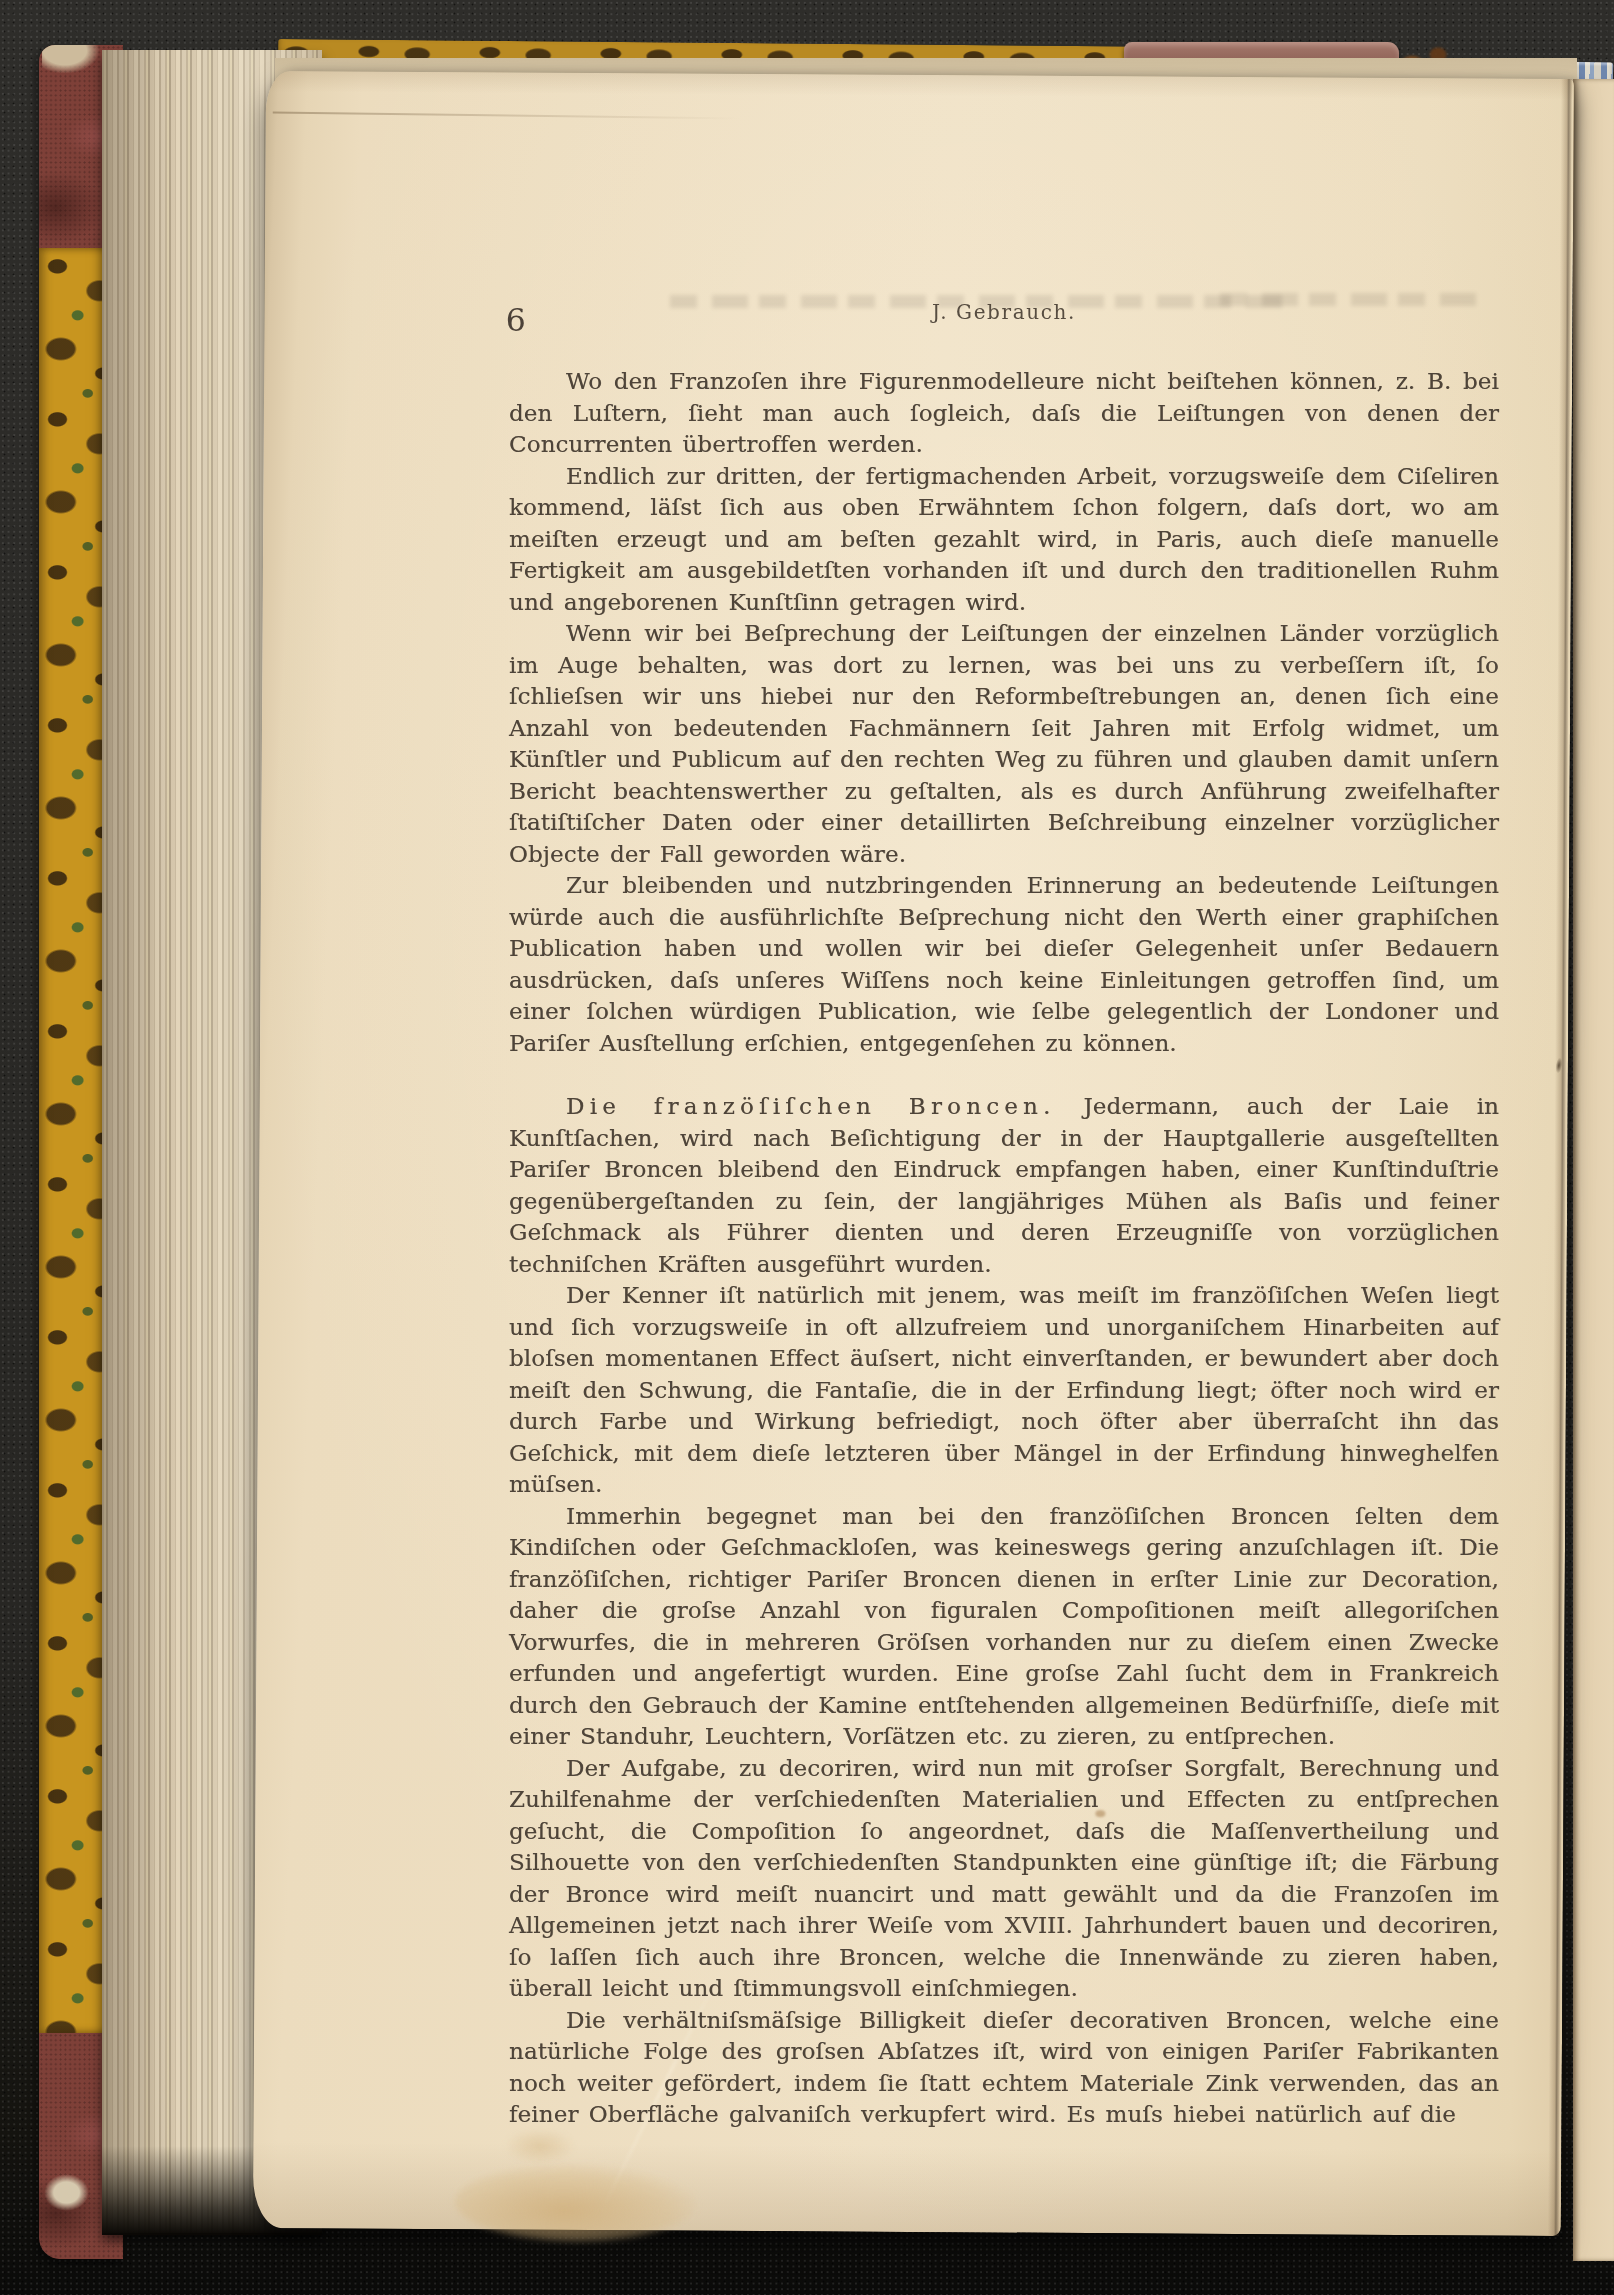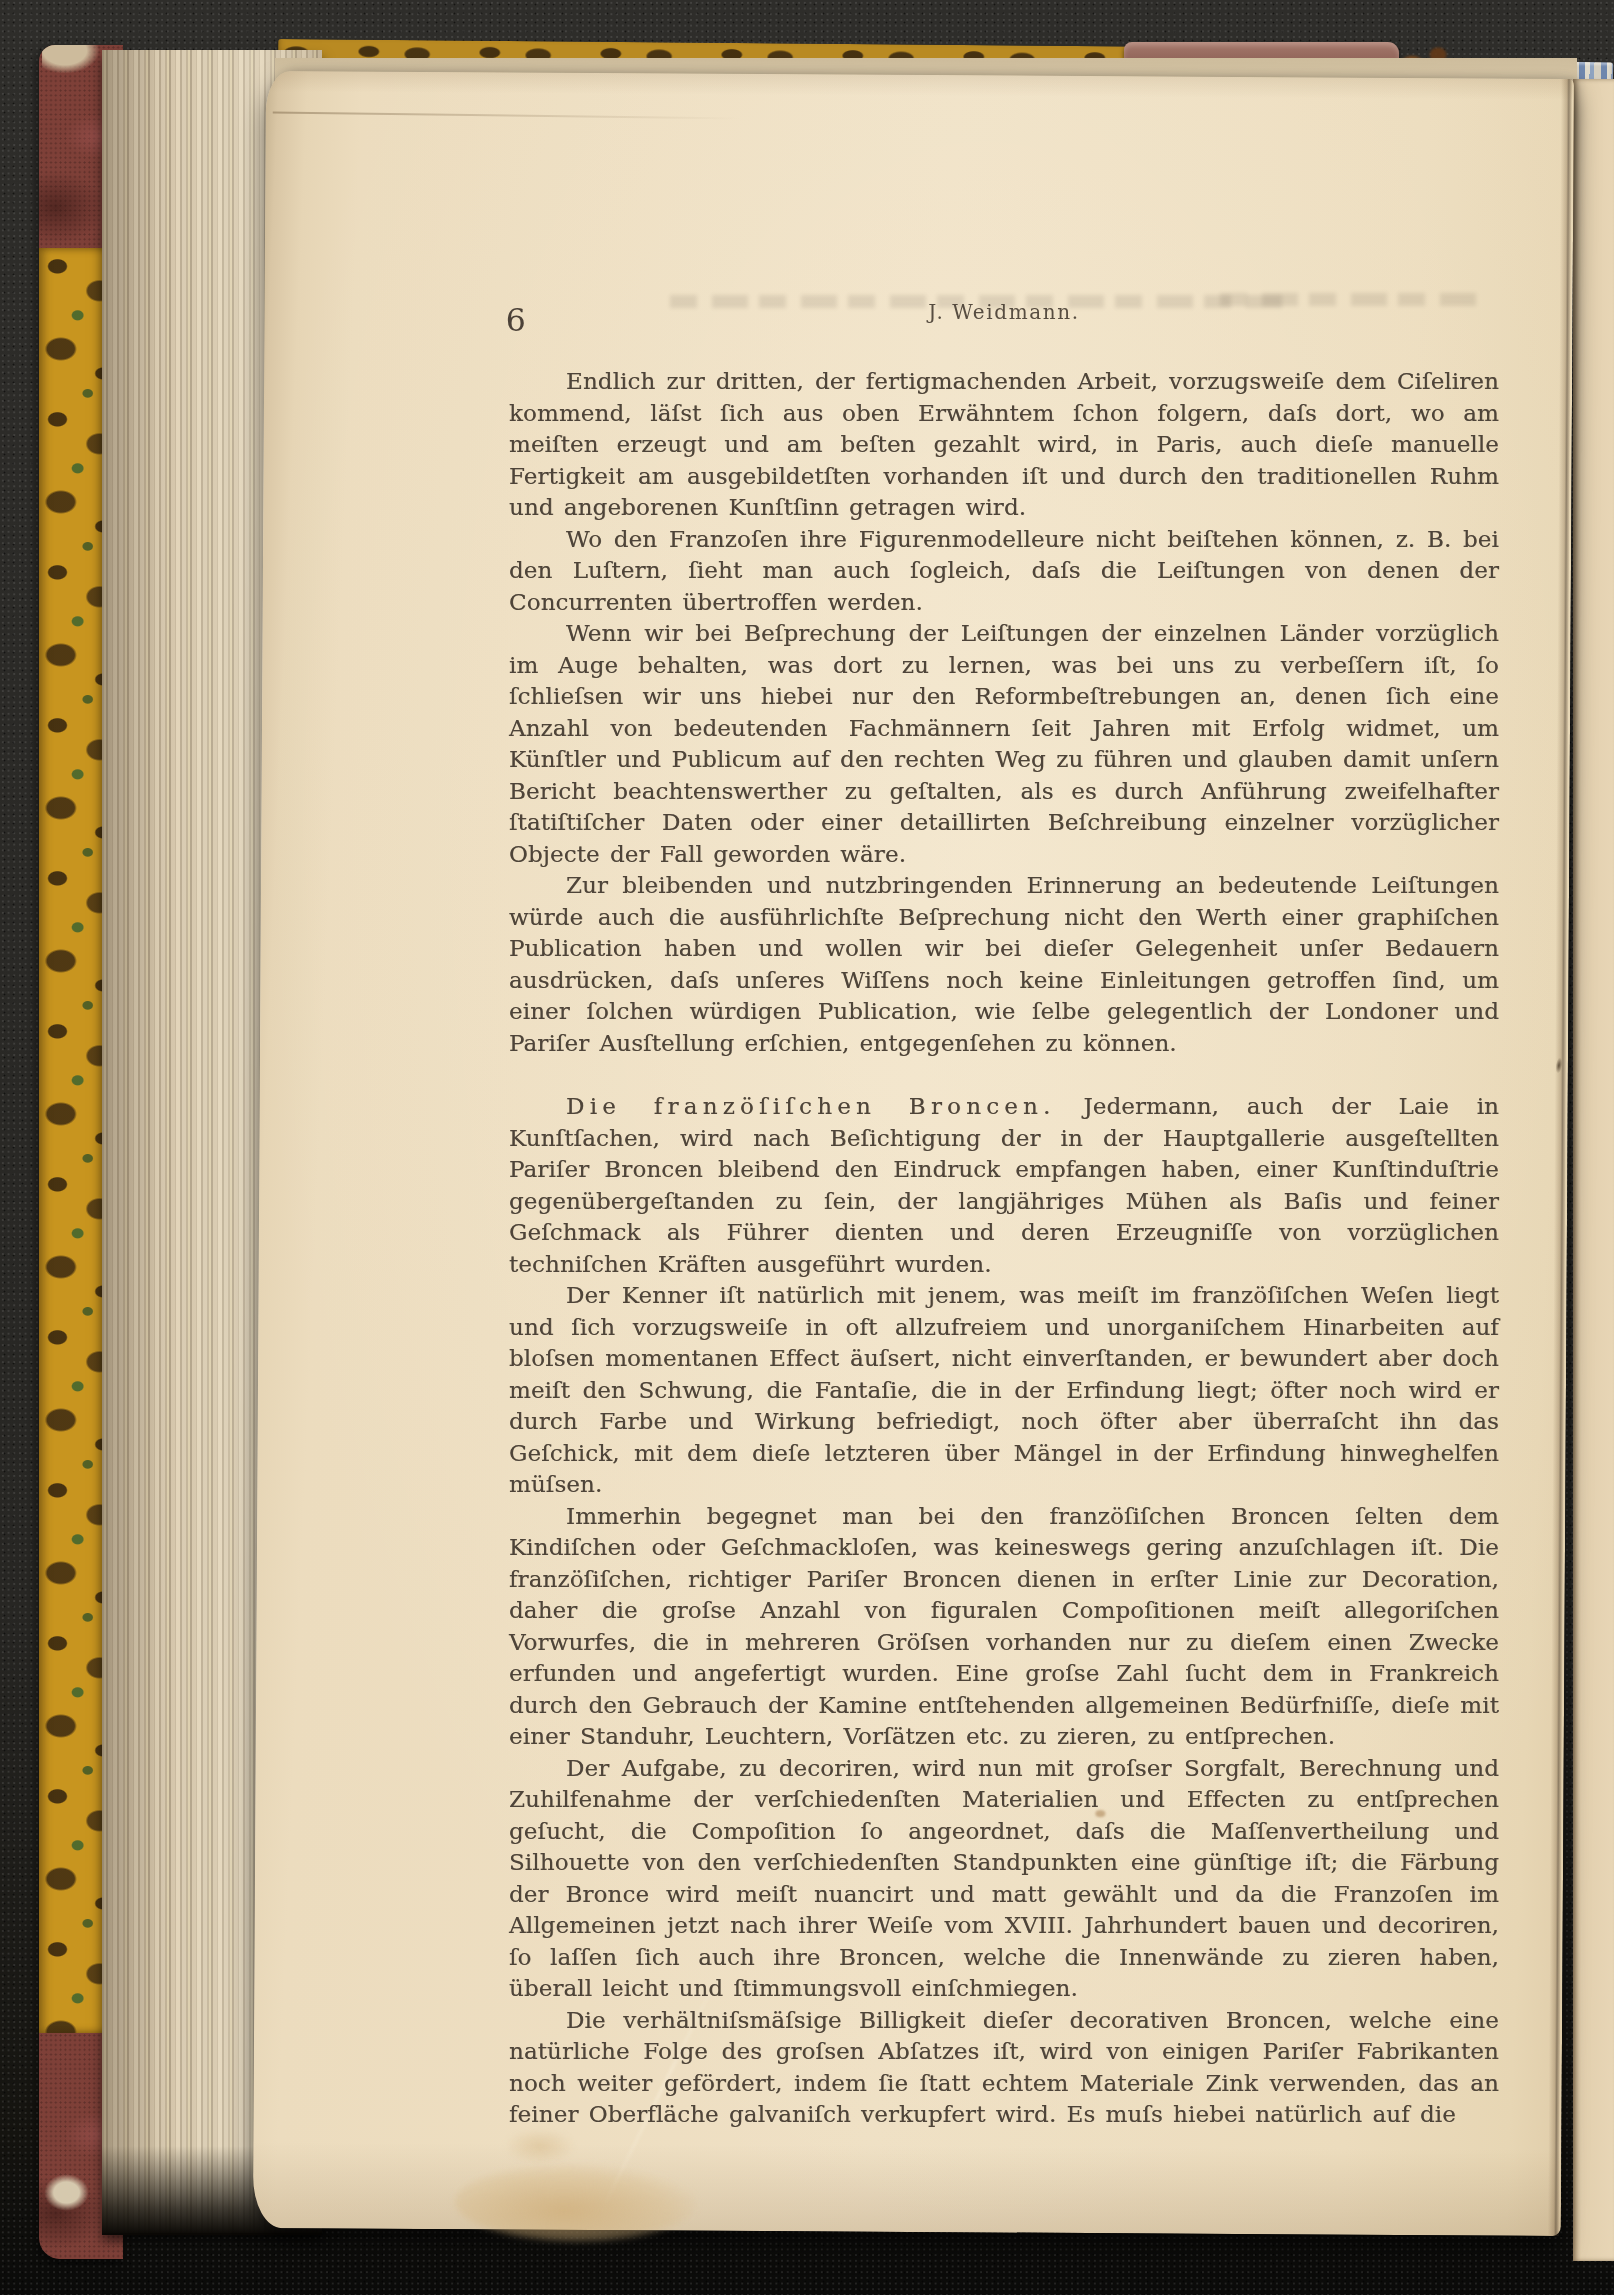--- a/index.html
+++ b/index.html
@@ -146,24 +146,24 @@
     <div class="stain-bottom"></div>
     <div class="stain-small"></div>
     <div class="fox-dot"></div>
     <div class="crease-line"></div>
   </div>
 
   <div class="text-layer">
     <div class="ghost ghost-1"></div>
     <div class="ghost ghost-2"></div>
     <div class="page-number">6</div>
-    <div class="running-header">J. Weidmann.</div>
+    <div class="running-header">J. Gebrauch.</div>
     <div class="body-text">
+      <p>Wo den Franzoſen ihre Figurenmodelleure nicht beiſtehen können, z. B. bei den Luſtern, ſieht man auch ſogleich, daſs die Leiſtungen von denen der Concurrenten übertroffen werden.</p>
       <p>Endlich zur dritten, der fertigmachenden Arbeit, vorzugsweiſe dem Ciſeliren kommend, läſst ſich aus oben Erwähntem ſchon folgern, daſs dort, wo am meiſten erzeugt und am beſten gezahlt wird, in Paris, auch dieſe manuelle Fertigkeit am ausgebildetſten vorhanden iſt und durch den traditionellen Ruhm und angeborenen Kunſtſinn getragen wird.</p>
-      <p>Wo den Franzoſen ihre Figurenmodelleure nicht beiſtehen können, z. B. bei den Luſtern, ſieht man auch ſogleich, daſs die Leiſtungen von denen der Concurrenten übertroffen werden.</p>
       <p>Wenn wir bei Beſprechung der Leiſtungen der einzelnen Länder vorzüglich im Auge behalten, was dort zu lernen, was bei uns zu verbeſſern iſt, ſo ſchlieſsen wir uns hiebei nur den Reformbeſtrebungen an, denen ſich eine Anzahl von bedeutenden Fachmännern ſeit Jahren mit Erfolg widmet, um Künſtler und Publicum auf den rechten Weg zu führen und glauben damit unſern Bericht beachtenswerther zu geſtalten, als es durch Anführung zweifelhafter ſtatiſtiſcher Daten oder einer detaillirten Beſchreibung einzelner vorzüglicher Objecte der Fall geworden wäre.</p>
       <p>Zur bleibenden und nutzbringenden Erinnerung an bedeutende Leiſtungen würde auch die ausführlichſte Beſprechung nicht den Werth einer graphiſchen Publication haben und wollen wir bei dieſer Gelegenheit unſer Bedauern ausdrücken, daſs unſeres Wiſſens noch keine Einleitungen getroffen ſind, um einer ſolchen würdigen Publication, wie ſelbe gelegentlich der Londoner und Pariſer Ausſtellung erſchien, entgegenſehen zu können.</p>
       <p class="sect"><span class="spaced-heading">Die franzöſiſchen Broncen.</span> <span>Jedermann, auch der Laie in Kunſtſachen, wird nach Beſichtigung der in der Hauptgallerie ausgeſtellten Pariſer Broncen bleibend den Eindruck empfangen haben, einer Kunſtinduſtrie gegenübergeſtanden zu ſein, der langjähriges Mühen als Baſis und feiner Geſchmack als Führer dienten und deren Erzeugniſſe von vorzüglichen techniſchen Kräften ausgeführt wurden.</span></p>
       <p>Der Kenner iſt natürlich mit jenem, was meiſt im franzöſiſchen Weſen liegt und ſich vorzugsweiſe in oft allzufreiem und unorganiſchem Hinarbeiten auf bloſsen momentanen Effect äuſsert, nicht einverſtanden, er bewundert aber doch meiſt den Schwung, die Fantaſie, die in der Erfindung liegt; öfter noch wird er durch Farbe und Wirkung befriedigt, noch öfter aber überraſcht ihn das Geſchick, mit dem dieſe letzteren über Mängel in der Erfindung hinweghelfen müſsen.</p>
       <p>Immerhin begegnet man bei den franzöſiſchen Broncen ſelten dem Kindiſchen oder Geſchmackloſen, was keineswegs gering anzuſchlagen iſt. Die franzöſiſchen, richtiger Pariſer Broncen dienen in erſter Linie zur Decoration, daher die groſse Anzahl von figuralen Compoſitionen meiſt allegoriſchen Vorwurfes, die in mehreren Gröſsen vorhanden nur zu dieſem einen Zwecke erfunden und angefertigt wurden. Eine groſse Zahl ſucht dem in Frankreich durch den Gebrauch der Kamine entſtehenden allgemeinen Bedürfniſſe, dieſe mit einer Standuhr, Leuchtern, Vorſätzen etc. zu zieren, zu entſprechen.</p>
       <p>Der Aufgabe, zu decoriren, wird nun mit groſser Sorgfalt, Berechnung und Zuhilfenahme der verſchiedenſten Materialien und Effecten zu entſprechen geſucht, die Compoſition ſo angeordnet, daſs die Maſſenvertheilung und Silhouette von den verſchiedenſten Standpunkten eine günſtige iſt; die Färbung der Bronce wird meiſt nuancirt und matt gewählt und da die Franzoſen im Allgemeinen jetzt nach ihrer Weiſe vom XVIII. Jahrhundert bauen und decoriren, ſo laſſen ſich auch ihre Broncen, welche die Innenwände zu zieren haben, überall leicht und ſtimmungsvoll einſchmiegen.</p>
       <p>Die verhältniſsmäſsige Billigkeit dieſer decorativen Broncen, welche eine natürliche Folge des groſsen Abſatzes iſt, wird von einigen Pariſer Fabrikanten noch weiter gefördert, indem ſie ſtatt echtem Materiale Zink verwenden, das an feiner Oberfläche galvaniſch verkupfert wird. Es muſs hiebei natürlich auf die</p>
     </div>
   </div>
 

